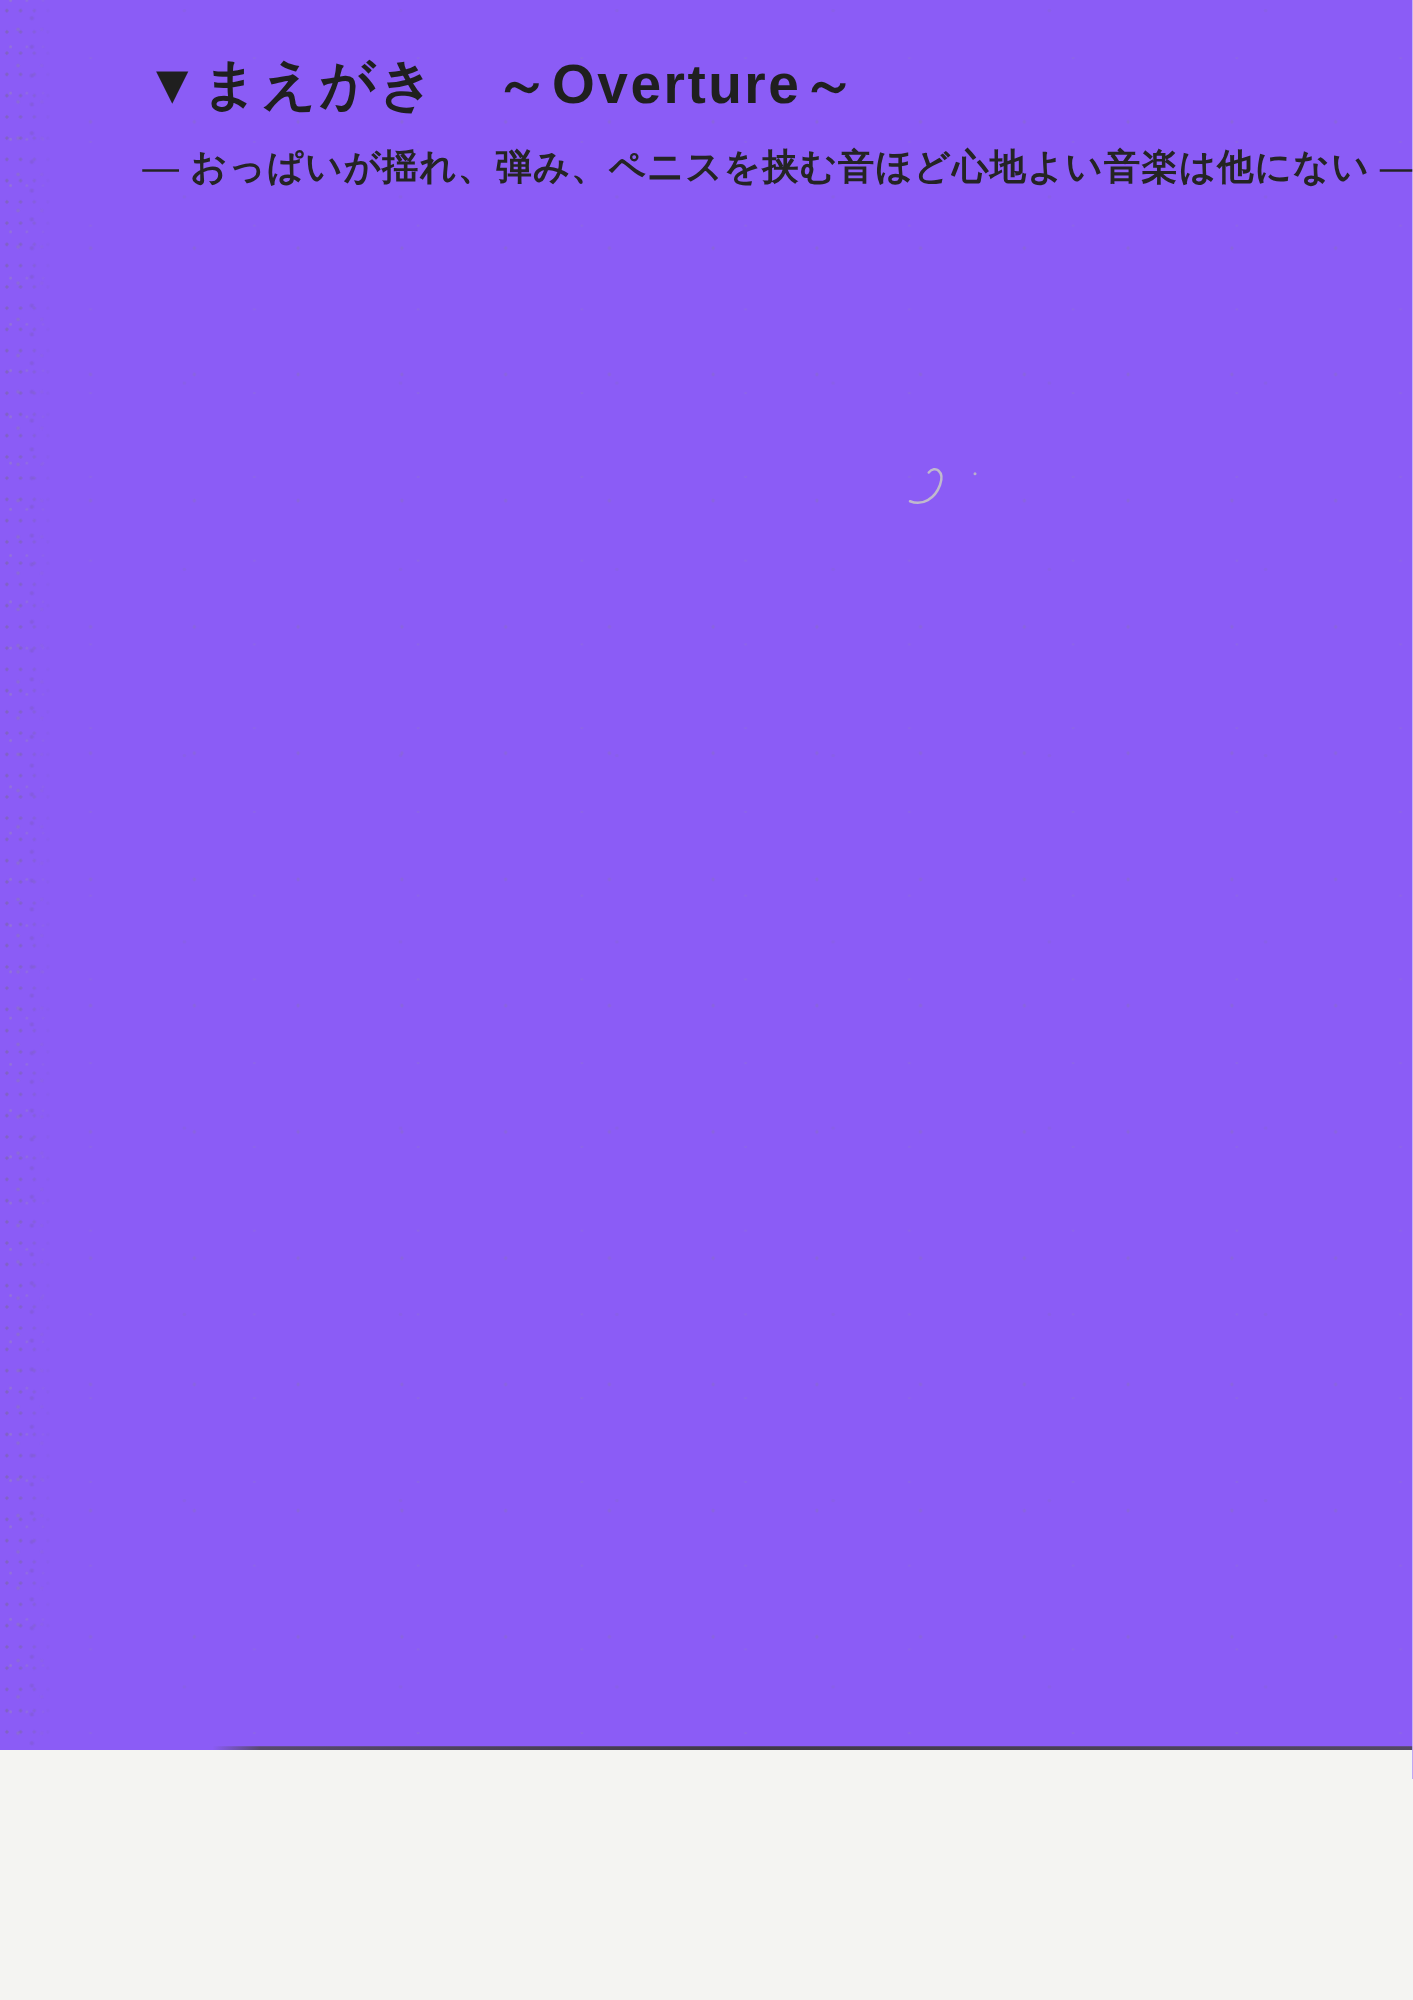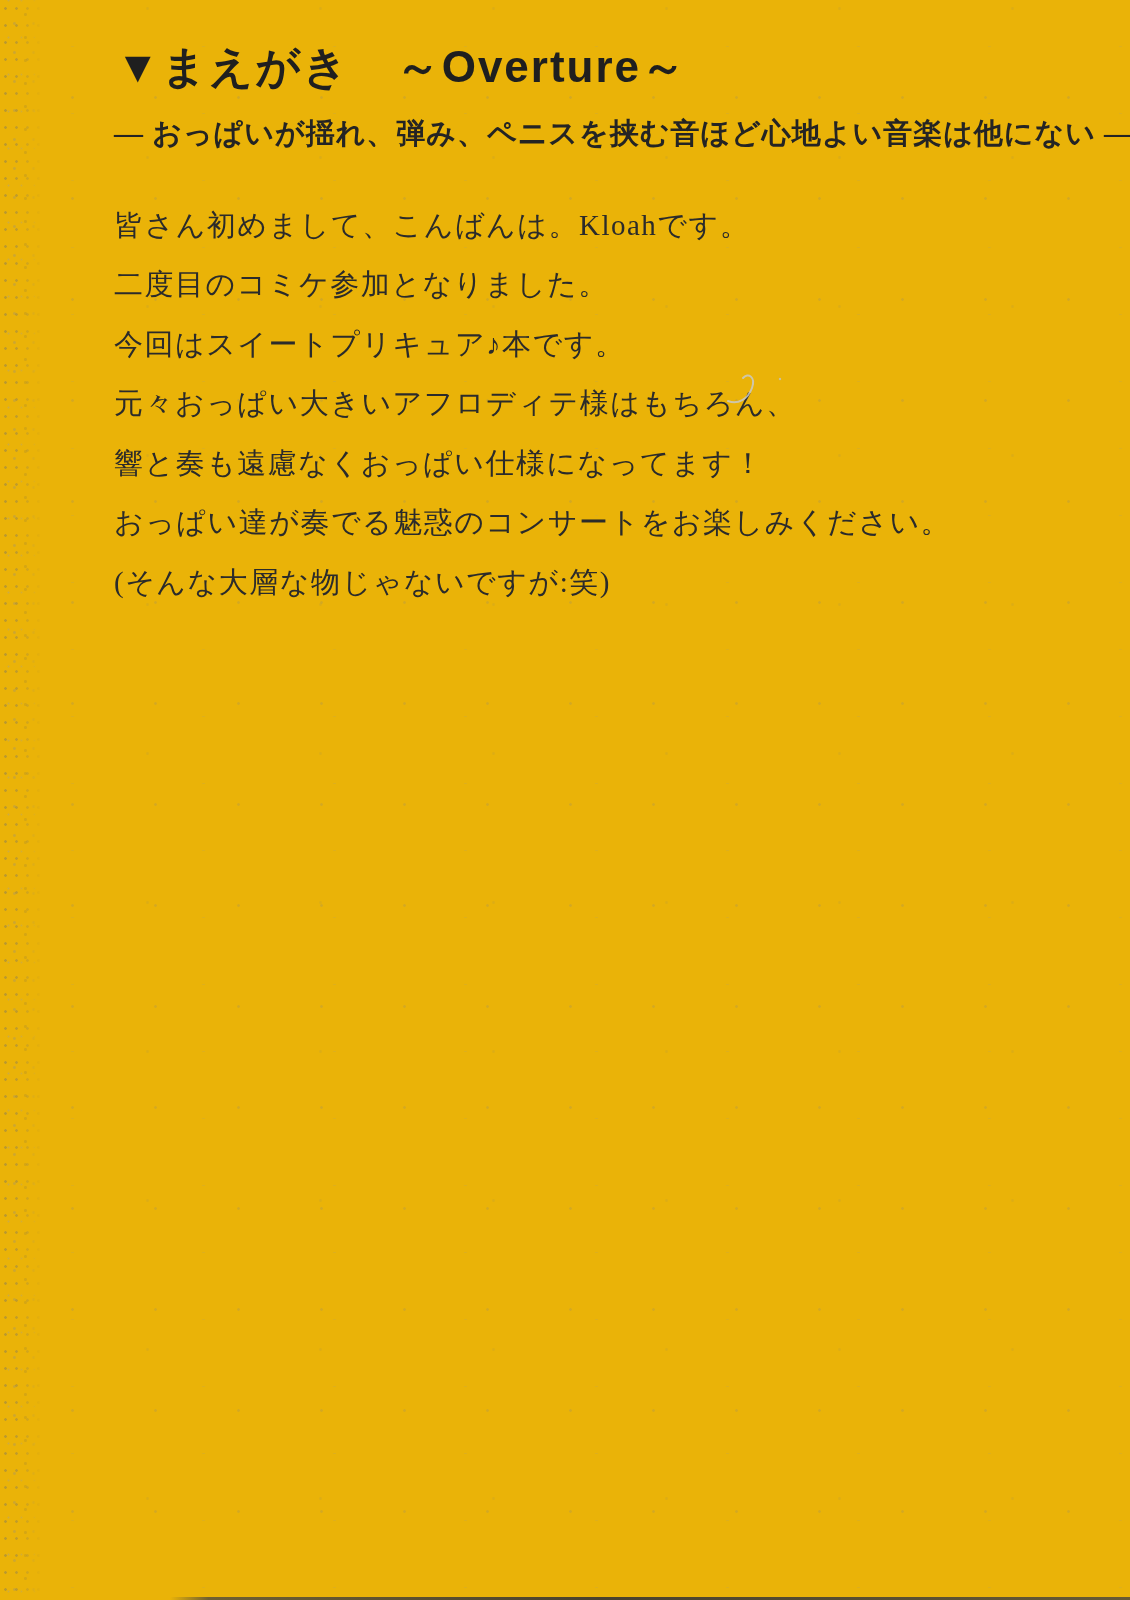--- a/index.html
+++ b/index.html
@@ -3,23 +3,23 @@
 <meta charset="utf-8">
 <style>
   html, body {
     margin: 0;
     padding: 0;
     background: #f4f4f2;
   }
   .page {
     position: relative;
     width: 1130px;
-    height: 1600px;
+    height: 1400px;
     margin: 0 auto;
-    background: #eab308;
+    background: #8b5cf6;
     overflow: hidden;
     font-family: "Liberation Serif", "DejaVu Serif", serif;
     color: #262626;
   }
   
   .dust {
     position: absolute;
     inset: 0;
     background-image:
       radial-gradient(rgba(130,130,130,0.20) 0 1px, transparent 1.5px),
@@ -111,29 +111,20 @@
 
 <div class="page">
 
   <div class="dust"></div>
   <div class="left-noise"></div>
 
   <h1 class="title">▼まえがき　～Overture～</h1>
 
   <div class="epigraph">― おっぱいが揺れ、弾み、ペニスを挟む音ほど心地よい音楽は他にない ―</div>
 
-  <div class="paragraphs">
-    <p>皆さん初めまして、こんばんは。Kloahです。</p>
-    <p>二度目のコミケ参加となりました。</p>
-    <p>今回はスイートプリキュア♪本です。</p>
-    <p>元々おっぱい大きいアフロディテ様はもちろん、</p>
-    <p>響と奏も遠慮なくおっぱい仕様になってます！</p>
-    <p>おっぱい達が奏でる魅惑のコンサートをお楽しみください。</p>
-    <p>(そんな大層な物じゃないですが:笑)</p>
-  </div>
 
   <svg class="pencil-mark" width="90" height="60" viewBox="0 0 90 60">
     <path d="M28 46 C38 50 48 44 52 33 C56 22 48 17 43 23" fill="none" stroke="#c9c9c6" stroke-width="2" stroke-linecap="round" opacity="0.85"></path>
     <circle cx="80" cy="24" r="1.2" fill="#c4c4c1" opacity="0.8"></circle>
   </svg>
 
   <div class="bottom-line"></div>
 
 </div>
 

